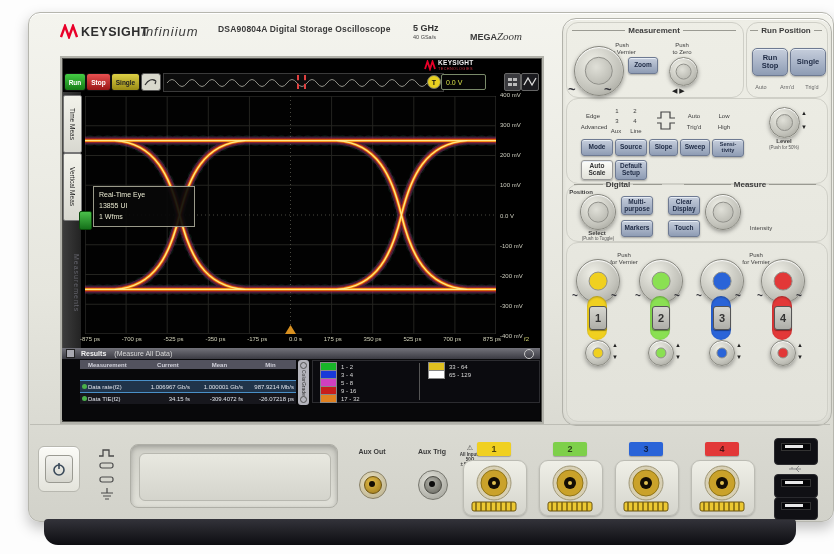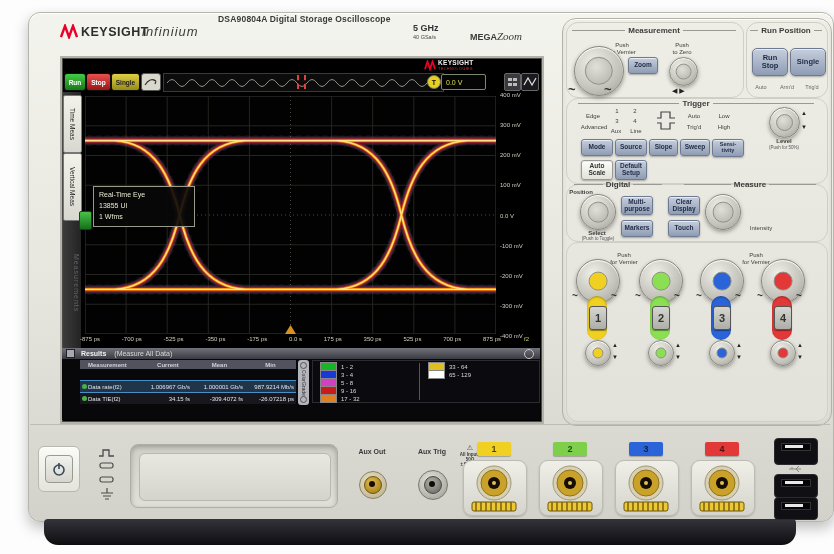--- a/index.html
+++ b/index.html
@@ -81,21 +81,21 @@
 
 <div id="stage">
   <div class="unit"></div>
   <div class="base"></div>
 
   <svg class="abs" style="left:60px;top:24px" width="18" height="15">
     <path d="M1,13 L5,2 L9,13 L13,2 L17,13" stroke="#e90029" stroke-width="2.4" fill="none"></path>
   </svg>
   <div class="abs brand" style="left:81px;top:25px">KEYSIGHT</div>
   <div class="abs series" style="left:142px;top:24px">infiniium</div>
-  <div class="abs model" style="left:218px;top:14px">DSA90804A  Digital Storage Oscilloscope</div>
+  <div class="abs model" style="left:218px;top:24px">DSA90804A  Digital Storage Oscilloscope</div>
   <div class="abs" style="left:413px;top:23px;font-weight:bold;font-size:9px;color:#333">5 GHz</div>
   <div class="abs" style="left:413px;top:34px;font-size:5.5px;color:#444">40 GSa/s</div>
   <div class="abs" style="left:470px;top:26px">
     <span style="font-weight:bold;font-size:9px;color:#3a3a3a">MEGA</span><span style="font-style:italic;font-family:'Liberation Serif',serif;font-size:11px;color:#3a3a3a">Zoom</span>
   </div>
 
   <div class="screen"></div>
 
   <svg class="abs" style="left:424px;top:60px" width="12" height="11">
     <path d="M1,9 L3.5,1.5 L6,9 L8.5,1.5 L11,9" stroke="#e90029" stroke-width="1.8" fill="none"></path>
@@ -292,25 +292,20 @@
       <span>Run Position</span>
       <i></i>
     </div>
   <div class="pbtn bigbtn" style="left:752px;top:48px;width:34px;height:26px">Run
 Stop</div>
   <div class="pbtn bigbtn" style="left:790px;top:48px;width:34px;height:26px">Single</div>
   <div class="lbl" style="left:750px;top:84px;width:22px;font-size:5.5px;color:#666">Auto</div>
   <div class="lbl" style="left:776px;top:84px;width:22px;font-size:5.5px;color:#666">Arm'd</div>
   <div class="lbl" style="left:800px;top:84px;width:24px;font-size:5.5px;color:#666">Trig'd</div>
 
-  <div class="sec" style="left:578px;top:99px;width:236px">
-      <i></i>
-      <span>Trigger</span>
-      <i></i>
-    </div>
   <div class="lbl" style="left:580px;top:113px;width:26px">Edge</div>
   <div class="lbl" style="left:576px;top:124px;width:36px">Advanced</div>
   <div class="lbl" style="left:613px;top:108px;width:8px">1</div>
   <div class="lbl" style="left:631px;top:108px;width:8px">2</div>
   <div class="lbl" style="left:613px;top:118px;width:8px">3</div>
   <div class="lbl" style="left:631px;top:118px;width:8px">4</div>
   <div class="lbl" style="left:608px;top:128px;width:16px">Aux</div>
   <div class="lbl" style="left:628px;top:128px;width:16px">Line</div>
   <svg class="abs" style="left:655px;top:110px" width="22" height="9">
       <path d="M2,8 h4 v-6 h9 v6 h5" stroke="#444" stroke-width="1.2" fill="none"></path>

